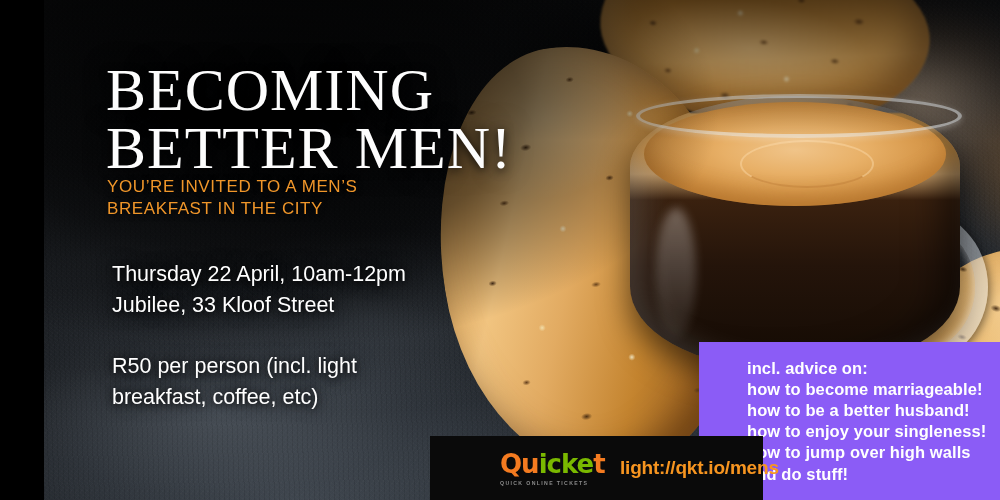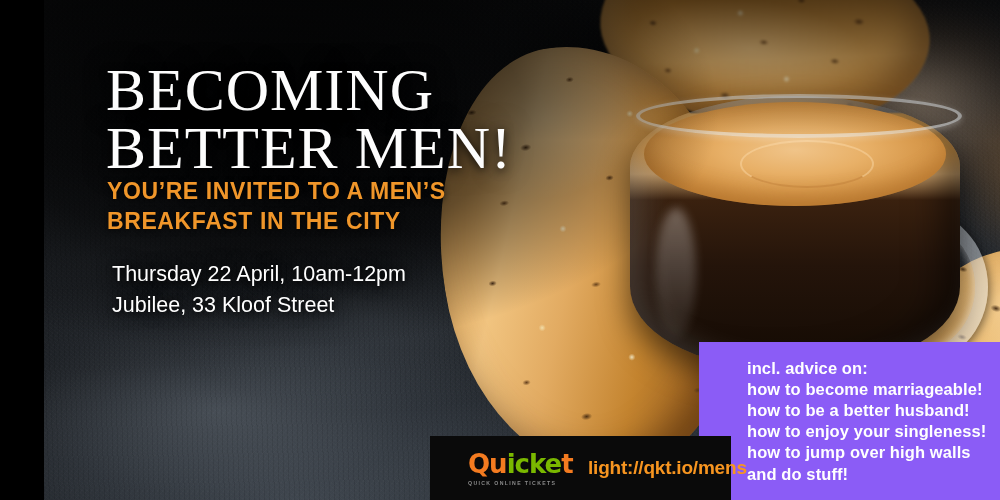--- a/index.html
+++ b/index.html
@@ -187,22 +187,22 @@
     font-size: 60px;
     line-height: 0.96;
     letter-spacing: 1px;
     color: #fdfdfd;
     text-shadow: 0 2px 10px rgba(0,0,0,0.85), 0 0 26px rgba(0,0,0,0.6);
     white-space: pre-line;
   }
   .subtitle {
     position: absolute;
     left: 63px; top: 176px;
-    font-size: 23px;
-    font-weight: bold;
+    font-size: 17px;
+    font-weight: normal;
     line-height: 1.32;
     letter-spacing: .6px;
     color: #f0962a;
     text-shadow: 0 1px 6px rgba(0,0,0,0.8);
     white-space: pre-line;
   }
   .details {
     position: absolute;
     left: 68px; top: 259px;
     font-size: 21.5px;
@@ -240,20 +240,21 @@
   }
 
   
   .footer-bar {
     position: absolute;
     left: 386px; top: 436px;
     width: 301px; height: 64px;
     background: #0a0a0a;
     display: flex;
     align-items: center;
+    padding-left: 32px;
   }
   .logo-block {
     position: relative;
     margin-left: 38px;
     width: 98px;
   }
   .logo-word {
     font-size: 26px;
     font-weight: bold;
     letter-spacing: -1px;
@@ -310,20 +311,22 @@
   </div>
 
   <div class="bg-vignette"></div>
 
   <div class="headline">BECOMING
 BETTER MEN!</div>
   <div class="subtitle">YOU’RE INVITED TO A MEN’S
 BREAKFAST IN THE CITY</div>
   <div class="details">Thursday 22 April, 10am-12pm
 Jubilee, 33 Kloof Street</div>
+  <div class="price">R50 per person (incl. light
+breakfast, coffee, etc)</div>
 
   <div class="advice-panel">
     <div class="advice-list">incl. advice on:
 how to become marriageable!
 how to be a better husband!
 how to enjoy your singleness!
 how to jump over high walls
 and do stuff!</div>
   </div>
 

